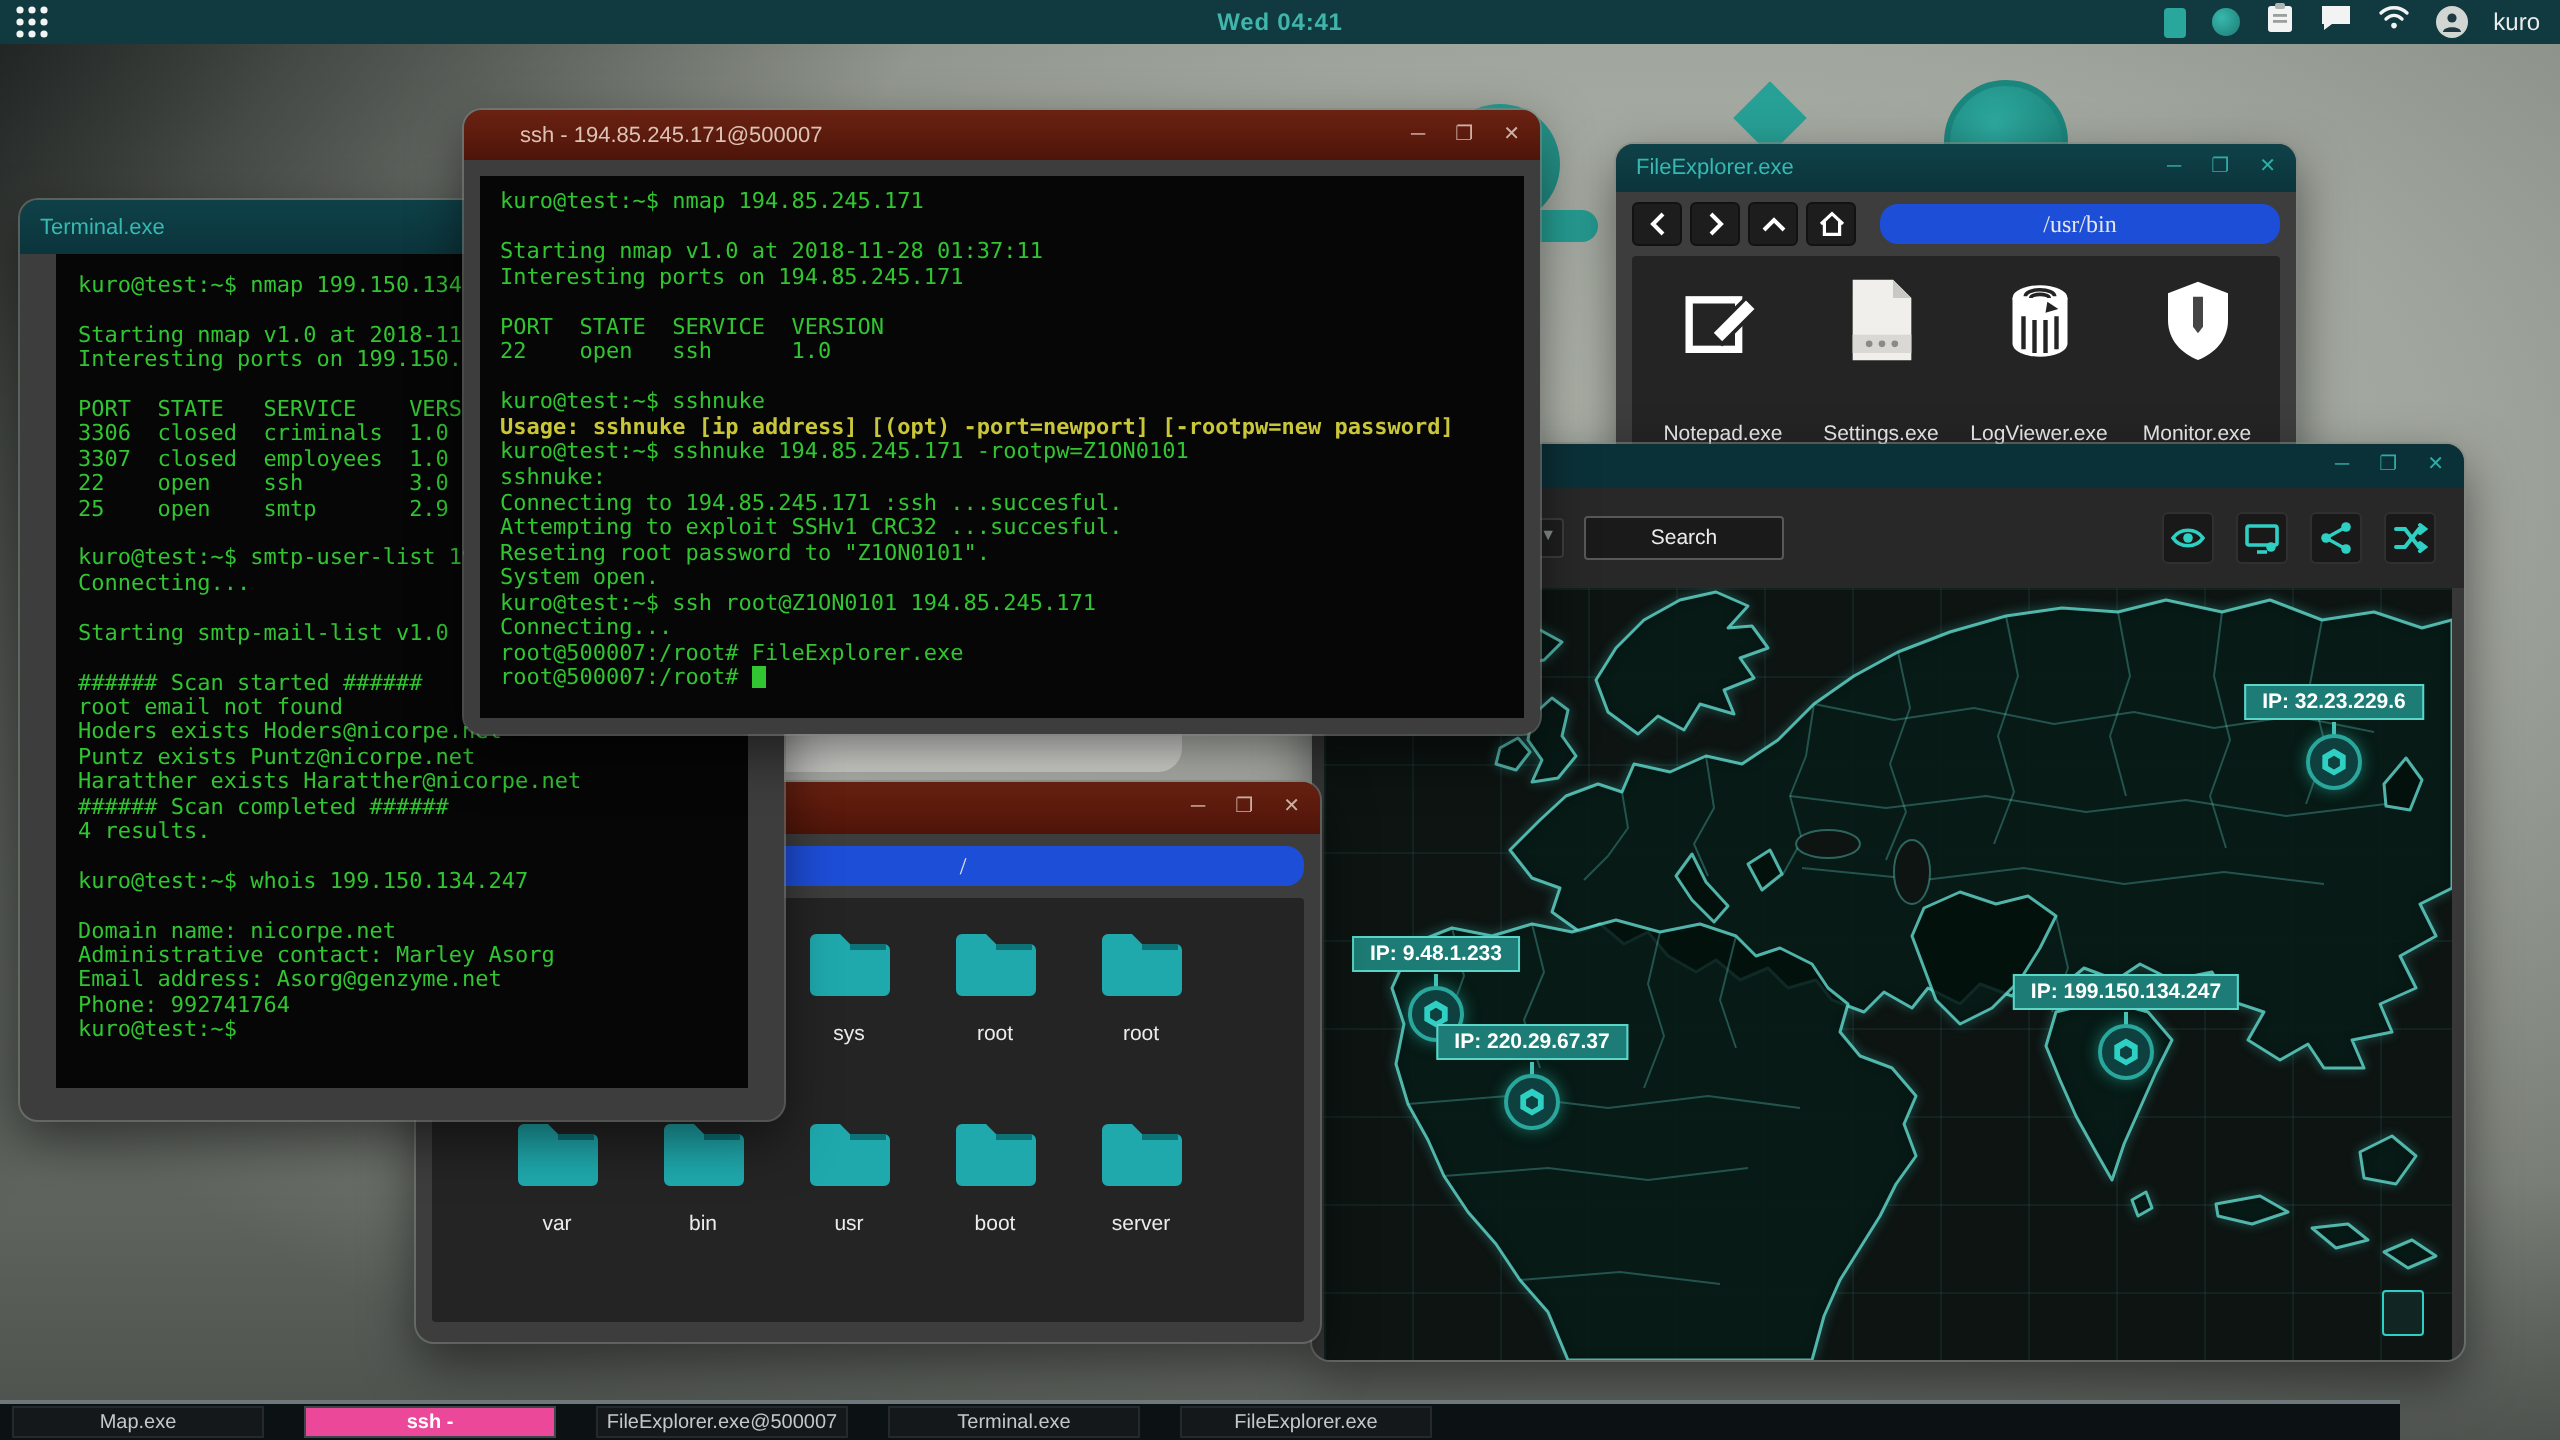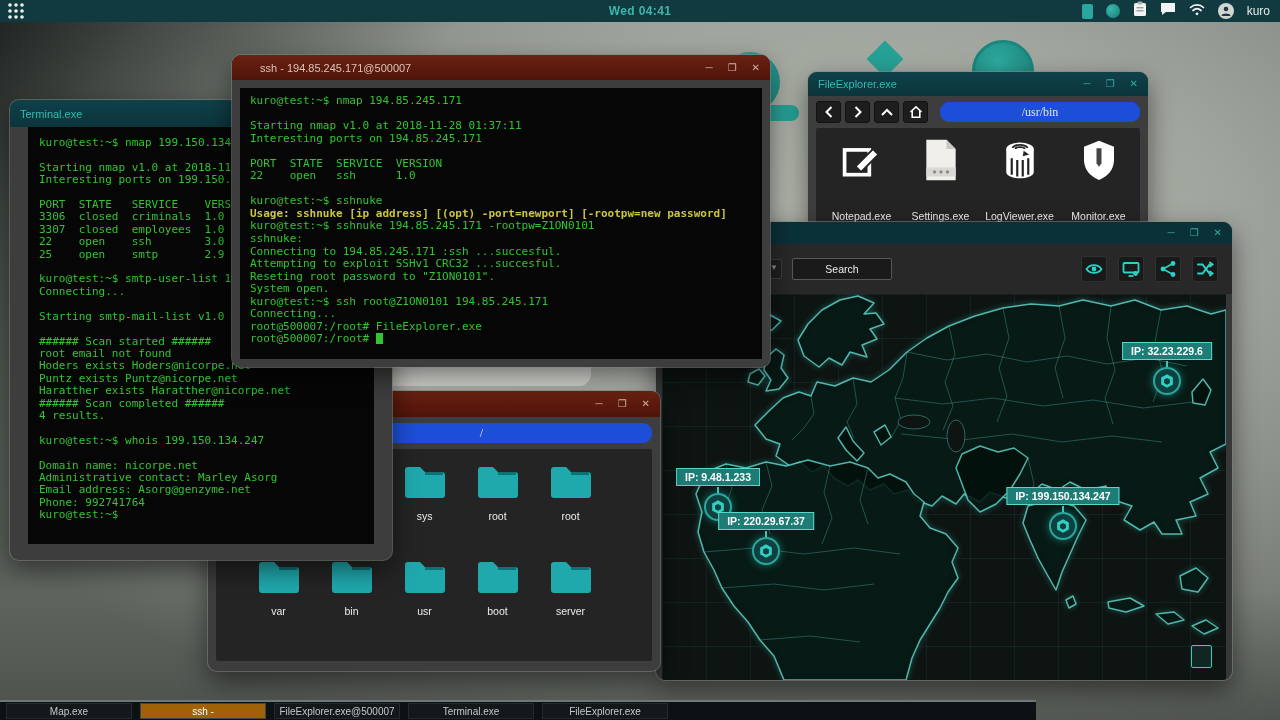--- a/index.html
+++ b/index.html
@@ -88,25 +88,25 @@
   .map-svg{position:absolute;inset:0;filter:drop-shadow(0 0 3px rgba(70,220,205,.35));}
   .marker-label{position:absolute;transform:translateX(-50%);background:#1d7d76;border:1px solid #5ad6c9;
     color:#fff;font-size:10.5px;font-weight:bold;padding:2px 8px;white-space:nowrap;z-index:5;cursor:pointer;}
   .marker-stem{position:absolute;width:2px;height:10px;background:#49c2b6;z-index:4;}
   .marker-dot{position:absolute;width:28px;height:28px;transform:translate(-50%,-50%);z-index:5;cursor:pointer;
     border-radius:50%;background:#0d403e;border:2px solid #2aa79d;display:flex;align-items:center;justify-content:center;
     box-shadow:0 0 8px rgba(40,200,185,.5);}
   .map-corner-btn{position:absolute;right:14px;bottom:12px;width:21px;height:23px;border:1px solid #2fd0c4;
     background:rgba(25,70,68,.35);border-radius:2px;z-index:6;cursor:pointer;}
   
-  .taskbar{position:absolute;left:0;bottom:0;width:1036px;height:20px;background:#0c1114;z-index:60;
-    border-top:2px solid #6e7779;display:flex;align-items:center;padding-left:6px;gap:8px;}
+  .taskbar{position:absolute;left:0;bottom:0;width:1200px;height:20px;background:#0c1114;z-index:60;
+    border-top:2px solid #6e7779;display:flex;align-items:center;padding-left:6px;gap:20px;}
   .task-item{width:126px;height:16px;background:#14181b;border:1px solid #23292c;color:#c3c8c8;
     font-size:10px;display:flex;align-items:center;justify-content:center;cursor:pointer;overflow:hidden;white-space:nowrap;}
-  .task-item.active{background:#a16207;color:#fff;font-weight:normal;border-color:#3d474b;}
+  .task-item.active{background:#ec4899;color:#fff;font-weight:bold;border-color:#3d474b;}
 </style>
 </head>
 <body>
 
 <div class="screen">
 
   <div class="corner-shade"></div>
 
   <div class="wp wp-monitor">
     <div class="wp-monitor-page"></div>

